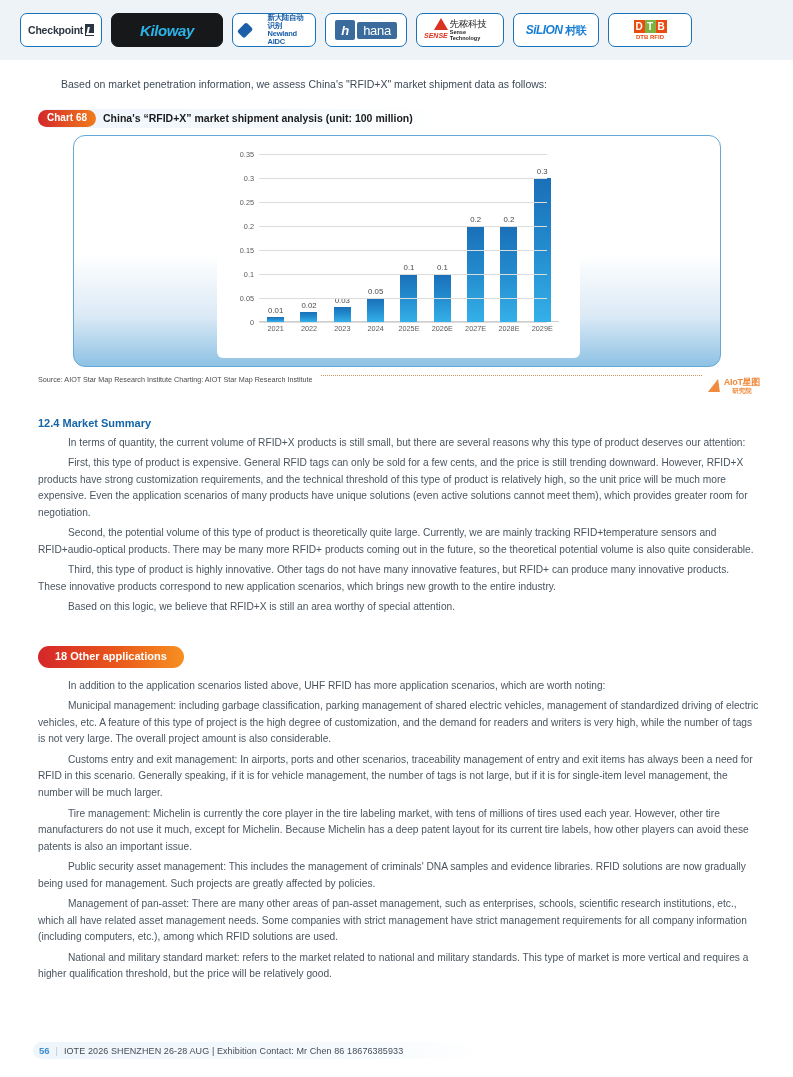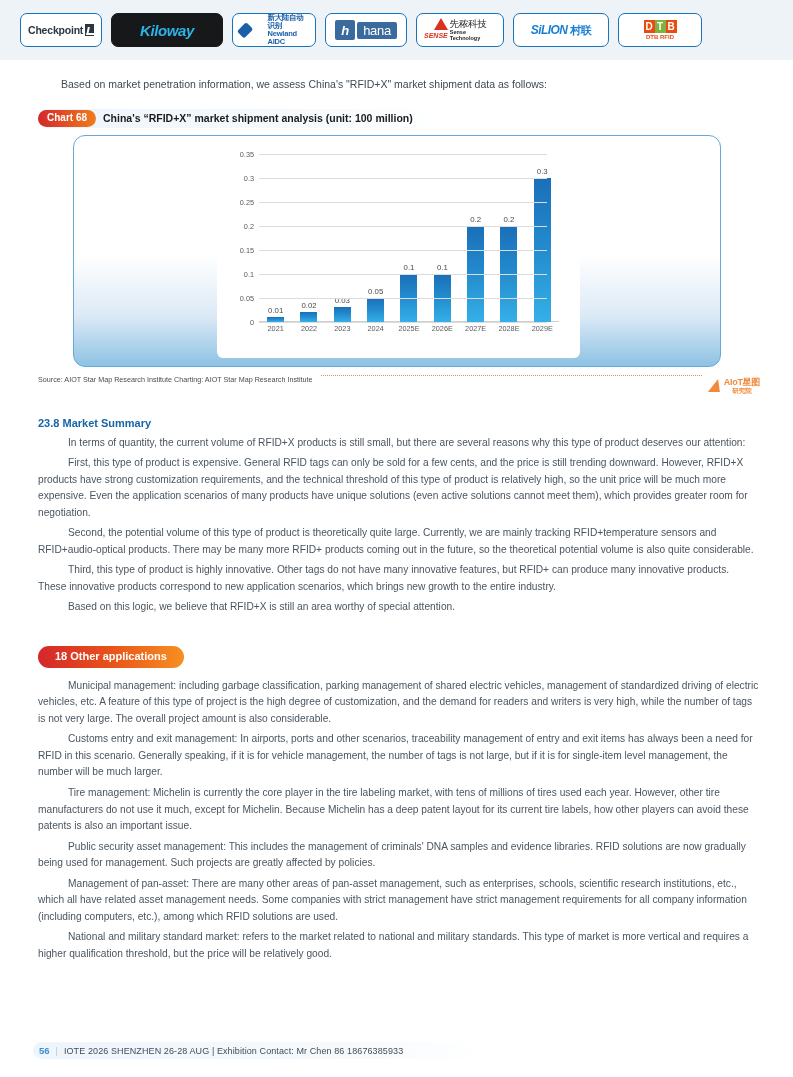--- a/index.html
+++ b/index.html
@@ -34,21 +34,21 @@
     justify-content: center;
     padding: 0 7px;
     overflow: hidden;
     flex: 0 0 auto;
   }
   .lb-checkpoint { width: 82px; }
   .lb-kiloway    { width: 112px; background: #17181a; border-color: #17181a; }
   .lb-newland    { width: 84px; }
   .lb-hana       { width: 82px; }
   .lb-sense      { width: 88px; }
-  .lb-silion     { width: 96px; }
+  .lb-silion     { width: 86px; }
   .lb-dtb        { width: 84px; }
 
   .cp-text { font-size: 10.5px; font-weight: bold; color: #2c3642; letter-spacing: -.2px; }
   .cp-mark { display:inline-block; width:12px; height:12px; background:#2c3642; margin-left:2px;
              vertical-align:-2px; position:relative; }
   .cp-mark::after { content:""; position:absolute; left:2px; top:3px; width:8px; height:6px;
              border-left:2px solid #fff; border-bottom:2px solid #fff; transform:skewX(-12deg); }
 
   .kw-text { font-size: 15px; font-weight: bold; color: #2bb3e8; font-style: italic; letter-spacing: -.4px; }
 
@@ -441,29 +441,30 @@
     <span class="source-dots"></span>
     <span class="aiot-logo">
       <span class="aiot-slash"></span>
       <span class="aiot-txtcol">
         <span class="aiot-main">AIoT星图</span>
         <span class="aiot-sub">研究院</span>
       </span>
     </span>
   </div>
 
-  <h2 class="section-head">23.8 Market Summary</h2>
+  <h2 class="section-head">12.4 Market Summary</h2>
   <p class="body">In terms of quantity, the current volume of RFID+X products is still small, but there are several reasons why this type of product deserves our attention:</p>
   <p class="body">First, this type of product is expensive. General RFID tags can only be sold for a few cents, and the price is still trending downward. However, RFID+X products have strong customization requirements, and the technical threshold of this type of product is relatively high, so the unit price will be much more expensive. Even the application scenarios of many products have unique solutions (even active solutions cannot meet them), which provides greater room for negotiation.</p>
   <p class="body">Second, the potential volume of this type of product is theoretically quite large. Currently, we are mainly tracking RFID+temperature sensors and RFID+audio-optical products. There may be many more RFID+ products coming out in the future, so the theoretical potential volume is also quite considerable.</p>
   <p class="body">Third, this type of product is highly innovative. Other tags do not have many innovative features, but RFID+ can produce many innovative products. These innovative products correspond to new application scenarios, which brings new growth to the entire industry.</p>
   <p class="body">Based on this logic, we believe that RFID+X is still an area worthy of special attention.</p>
 
   <div class="section-badge">18 Other applications</div>
 
+  <p class="body">In addition to the application scenarios listed above, UHF RFID has more application scenarios, which are worth noting:</p>
   <p class="body">Municipal management: including garbage classification, parking management of shared electric vehicles, management of standardized driving of electric vehicles, etc. A feature of this type of project is the high degree of customization, and the demand for readers and writers is very high, while the number of tags is not very large. The overall project amount is also considerable.</p>
   <p class="body">Customs entry and exit management: In airports, ports and other scenarios, traceability management of entry and exit items has always been a need for RFID in this scenario. Generally speaking, if it is for vehicle management, the number of tags is not large, but if it is for single-item level management, the number will be much larger.</p>
   <p class="body">Tire management: Michelin is currently the core player in the tire labeling market, with tens of millions of tires used each year. However, other tire manufacturers do not use it much, except for Michelin. Because Michelin has a deep patent layout for its current tire labels, how other players can avoid these patents is also an important issue.</p>
   <p class="body">Public security asset management: This includes the management of criminals' DNA samples and evidence libraries. RFID solutions are now gradually being used for management. Such projects are greatly affected by policies.</p>
   <p class="body">Management of pan-asset: There are many other areas of pan-asset management, such as enterprises, schools, scientific research institutions, etc., which all have related asset management needs. Some companies with strict management have strict management requirements for all company information (including computers, etc.), among which RFID solutions are used.</p>
   <p class="body">National and military standard market: refers to the market related to national and military standards. This type of market is more vertical and requires a higher qualification threshold, but the price will be relatively good.</p>
 
 </div>
 
 <div class="footer">

